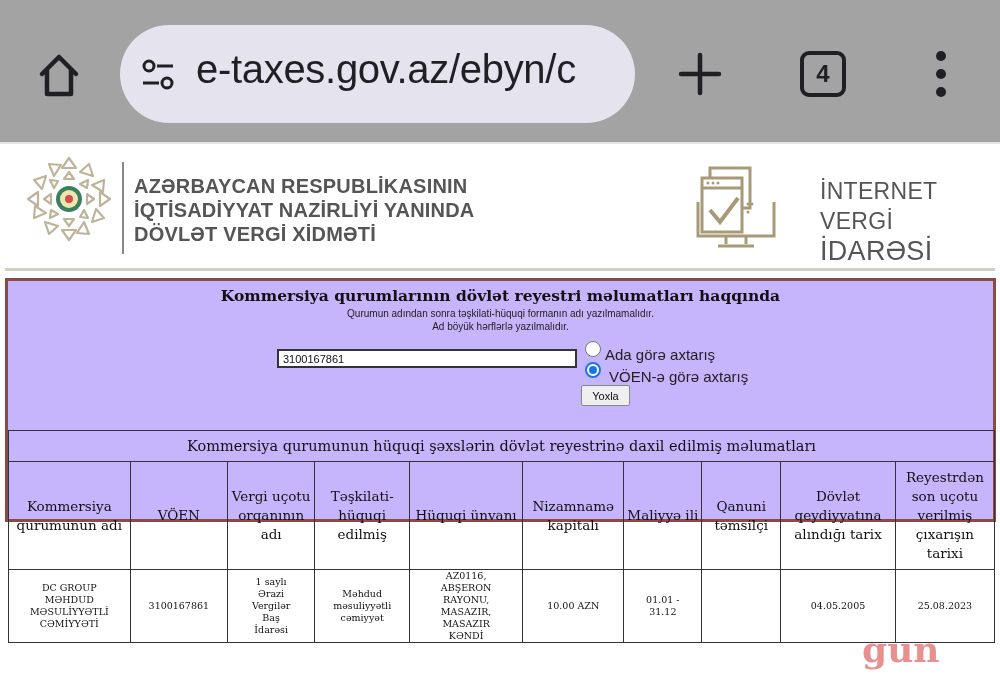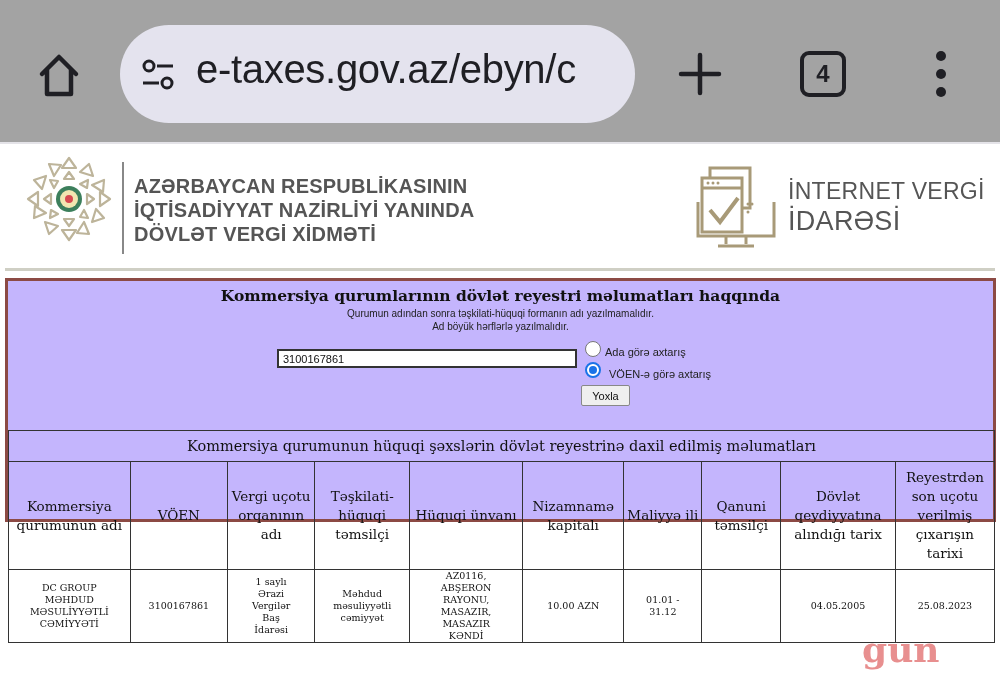--- a/index.html
+++ b/index.html
@@ -15,37 +15,37 @@
   .plus-btn { position: absolute; left: 677px; top: 51px; width: 46px; height: 46px; }
   .tabs-btn { position: absolute; left: 800px; top: 51px; width: 46px; height: 46px; border: 4px solid #1f1f24; border-radius: 9px; text-align: center; font-size: 24px; font-weight: bold; line-height: 38px; color: #1f1f24; }
   .menu-btn { position: absolute; left: 930px; top: 50px; width: 22px; height: 48px; }
 
   
   .site-header { position: absolute; left: 0; top: 146px; width: 1000px; height: 124px; }
   .emblem { position: absolute; left: 24px; top: 8px; width: 90px; height: 90px; }
   .hdr-divider { position: absolute; left: 122px; top: 16px; width: 2px; height: 92px; background: #888; }
   .ministry { position: absolute; left: 134px; top: 28px; font-size: 20px; line-height: 24px; font-weight: bold; color: #555; letter-spacing: 0.2px; }
   .ivi-icon { position: absolute; left: 696px; top: 18px; width: 80px; height: 88px; }
-  .ivi-text { position: absolute; left: 788px; top: 30px; font-size: 23px; line-height: 30px; color: #555; letter-spacing: 0.3px; }
+  .ivi-text { position: absolute; left: 820px; top: 30px; font-size: 23px; line-height: 30px; color: #555; letter-spacing: 0.3px; }
   .ivi-text .l2 { font-size: 27px; }
   .hdr-rule { position: absolute; left: 5px; top: 122px; width: 990px; height: 3px; background: #cfcfc4; }
 
   
   .panel { position: absolute; left: 5px; top: 278px; width: 991px; height: 244px; border: 3px solid #8c4a44; background: #c4b5fd; }
   .form-title { position: absolute; left: 0; width: 100%; top: 5px; text-align: center; font-family: "DejaVu Serif", serif; font-weight: bold; font-size: 15.5px; color: #111; }
   .form-note { position: absolute; left: 0; width: 100%; text-align: center; font-size: 10px; color: #222; }
   .form-note.n1 { top: 27px; }
   .form-note.n2 { top: 40px; }
   .search-input { position: absolute; left: 269px; top: 68px; width: 300px; height: 19px; border: 2px solid #333; font-size: 11px; padding: 0 4px; font-family: "Liberation Sans", sans-serif; color: #111; background: #fff; }
   .radio { position: absolute; width: 16px; height: 16px; border-radius: 50%; border: 1px solid #777; background: #fff; }
   .radio.checked { border: 2px solid #1a73e8; }
   .radio.checked::after { content: ""; position: absolute; left: 2px; top: 2px; width: 8px; height: 8px; border-radius: 50%; background: #1a73e8; }
   .radio-a { left: 577px; top: 60px; }
   .radio-b { left: 577px; top: 81px; }
-  .radio-label { position: absolute; font-size: 11px; color: #222; }
+  .radio-label { position: absolute; font-size: 15px; color: #222; }
   .rl-a { left: 597px; top: 65px; }
   .rl-b { left: 601px; top: 87px; }
   .check-btn { position: absolute; left: 573px; top: 104px; width: 49px; height: 21px; border: 1px solid #888; background: #efefef; border-radius: 2px; font-size: 11px; font-family: "Liberation Sans", sans-serif; color: #111; }
 
   
   .result { position: absolute; left: 0; top: 149px; width: 987px; border-collapse: collapse; font-family: "DejaVu Serif", serif; }
   .result td, .result th { border: 1.5px solid #333; text-align: center; vertical-align: middle; font-weight: normal; color: #111; }
   .result .caption-cell { height: 31px; font-size: 14.5px; }
   .result th { font-size: 13.5px; line-height: 19px; height: 108px; padding: 0 2px; }
   .result td.cell { font-size: 9.5px; line-height: 12px; height: 50px; padding: 0 18px; }
@@ -157,21 +157,21 @@
 
   <table class="result">
     <tbody>
         <tr>
       <td class="caption-cell" colspan="10">Kommersiya qurumunun hüquqi şəxslərin dövlət reyestrinə daxil edilmiş məlumatları</td>
     </tr>
     <tr>
       <th style="width:123px">Kommersiya qurumunun adı</th>
       <th style="width:75px">VÖEN</th>
       <th style="width:90px">Vergi uçotu orqanının adı</th>
-      <th style="width:86px">Təşkilati-hüquqi təmsilçi</th>
+      <th style="width:86px">Təşkilati-hüquqi edilmiş</th>
       <th style="width:119px">Hüquqi ünvanı</th>
       <th style="width:105px">Nizamnamə kapitalı</th>
       <th style="width:81px">Maliyyə ili</th>
       <th style="width:84px">Qanuni təmsilçi</th>
       <th style="width:120px">Dövlət qeydiyyatına alındığı tarix</th>
       <th style="width:101px">Reyestrdən son uçotu verilmiş çıxarışın tarixi</th>
     </tr>
     <tr>
       <td class="cell">DC GROUP MƏHDUD MƏSULİYYƏTLİ CƏMİYYƏTİ</td>
       <td class="cell">3100167861</td>

